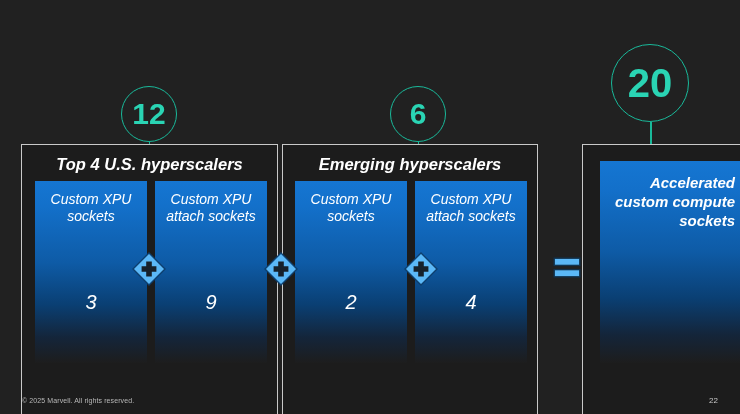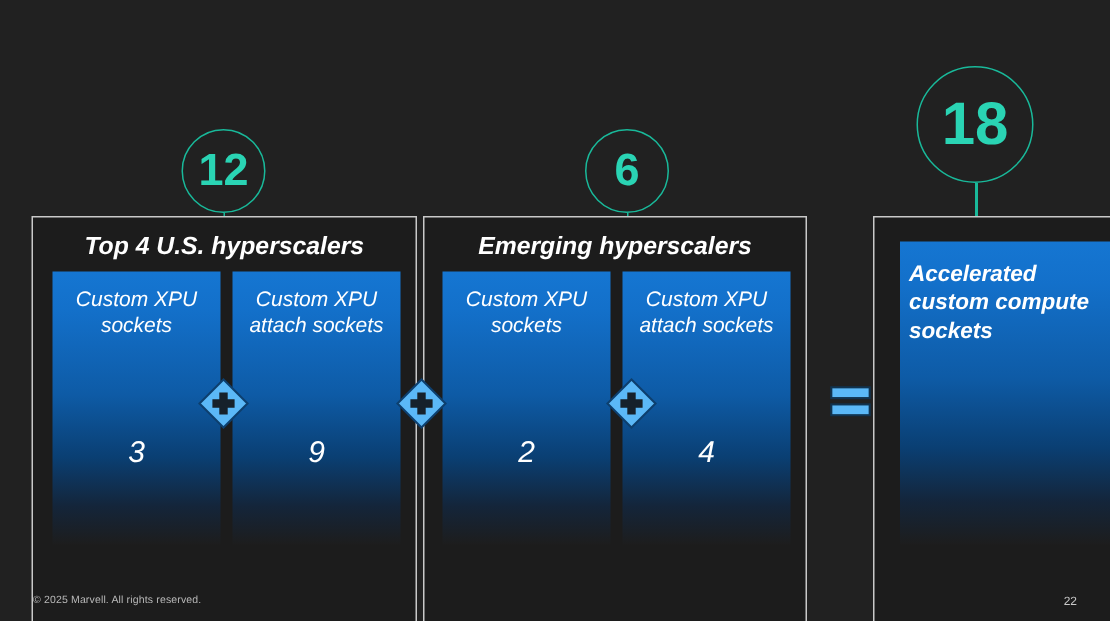--- a/index.html
+++ b/index.html
@@ -114,21 +114,21 @@
     right: 0;
     text-align: center;
     color: #ffffff;
     font-size: 20px;
   }
   .col-label-big {
     position: absolute;
     top: 12px;
     left: 6px;
     right: 6px;
-    text-align: left;
+    text-align: right;
     color: #ffffff;
     font-size: 15px;
     font-weight: bold;
     line-height: 19px;
   }
 
   
   .op-plus {
     position: absolute;
     width: 34px;
@@ -177,21 +177,21 @@
     <span>12</span>
   </div>
   <div class="connector conn12"></div>
 
   <div class="circle c6">
     <span>6</span>
   </div>
   <div class="connector conn6"></div>
 
   <div class="circle c18">
-    <span>18</span>
+    <span>20</span>
   </div>
   <div class="connector conn18"></div>
 
   <div class="panel panel-a">
     <div class="panel-heading">Top 4 U.S. hyperscalers</div>
 
     <div class="col col-l">
       <div class="col-label">Custom XPU sockets</div>
       <div class="col-value">3</div>
     </div>

